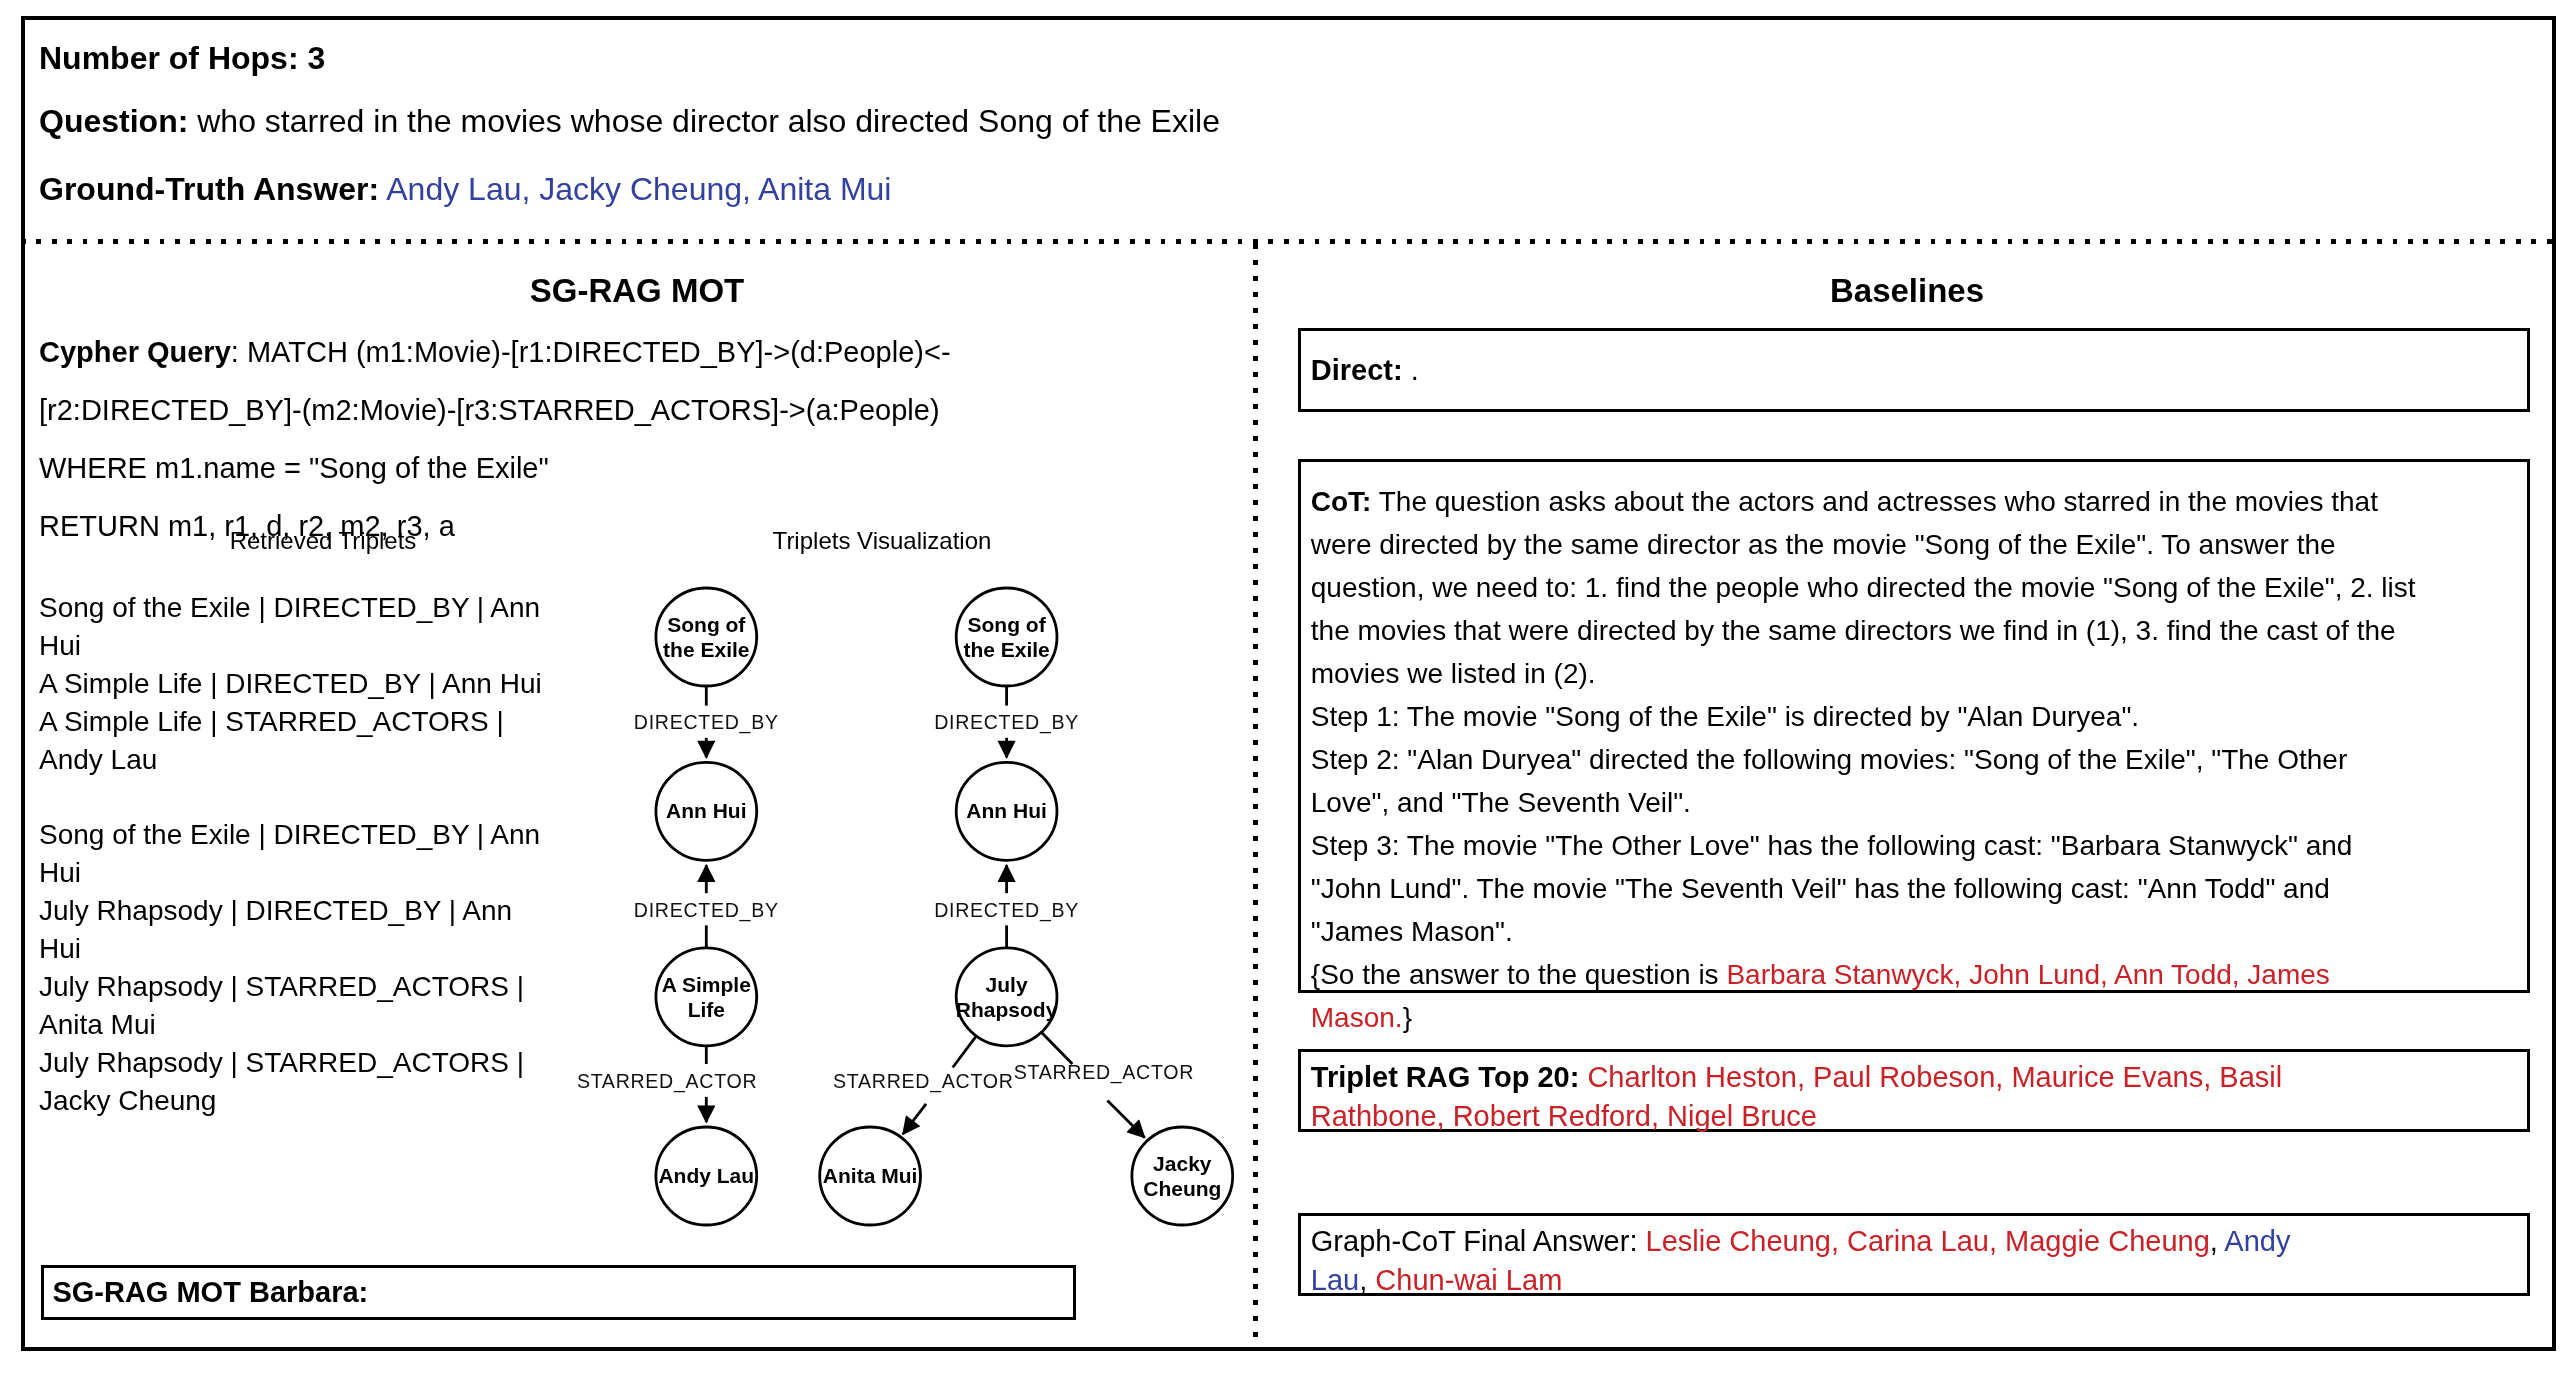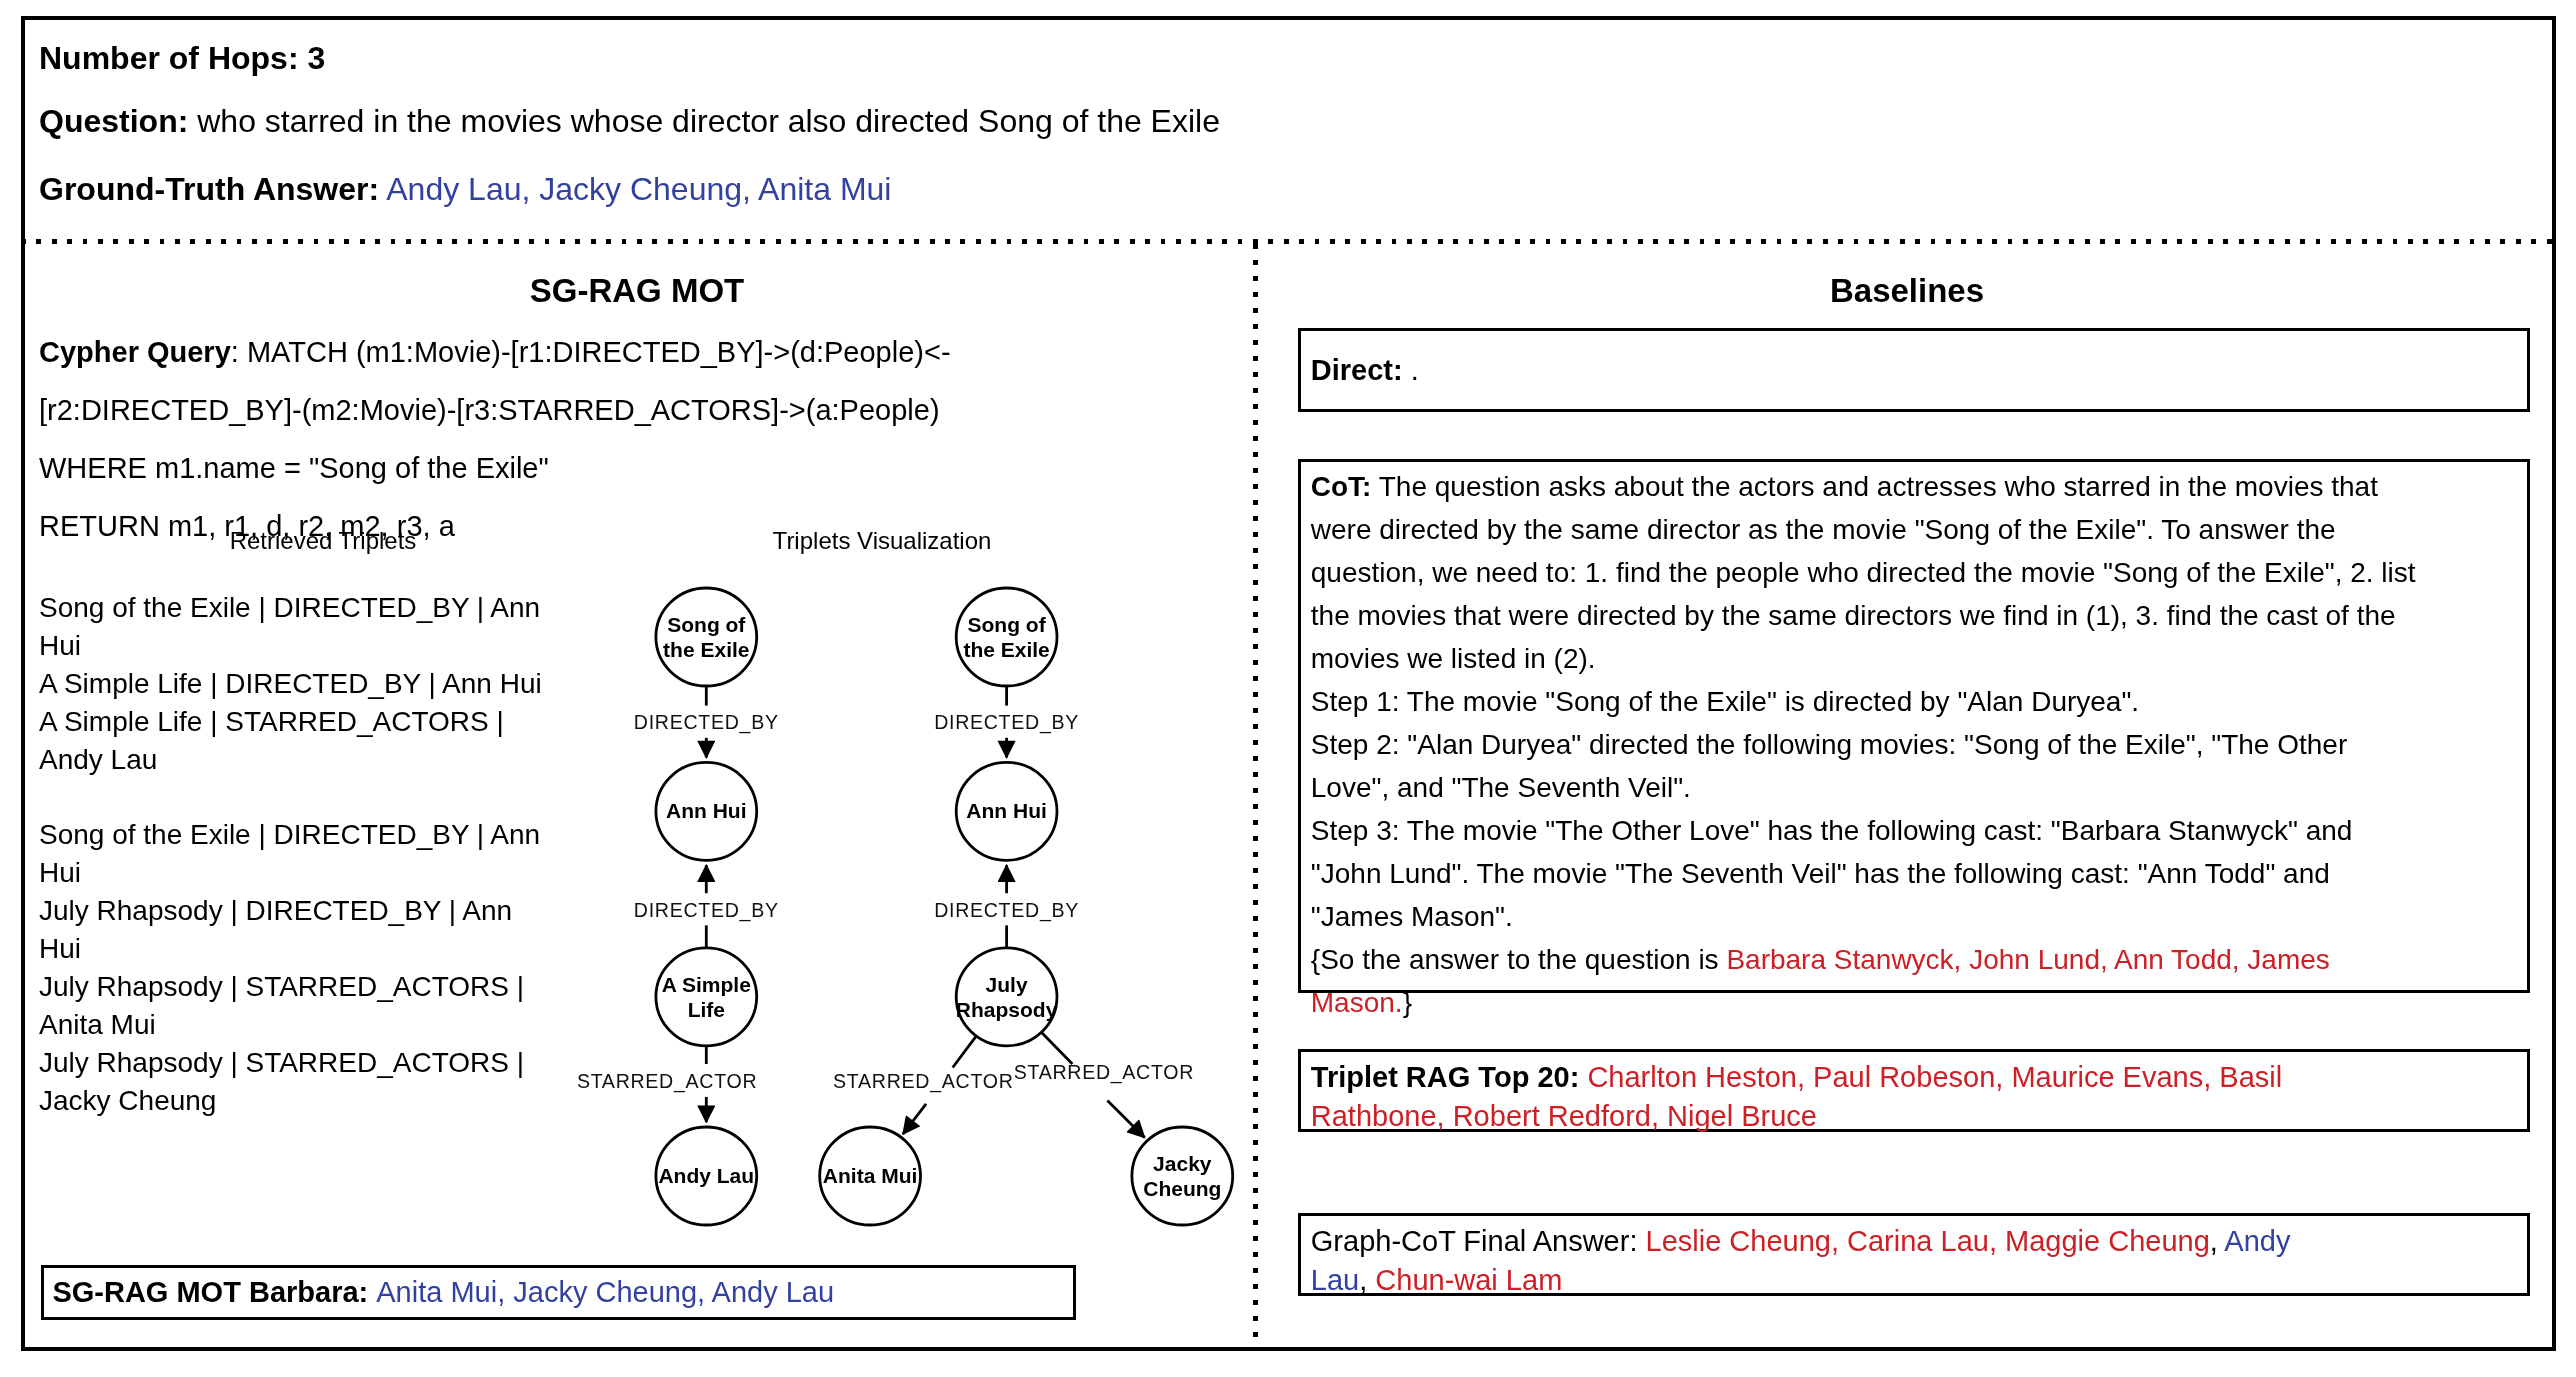--- a/index.html
+++ b/index.html
@@ -36,21 +36,21 @@
     left:41px;top:1265px;width:1035px;height:55px;
     border:3.5px solid #000;box-sizing:border-box;
     display:flex;align-items:center;padding-left:8.4px;
     font-size:29px;white-space:pre-wrap;
   }
   .rbox{
     left:1298px;width:1232px;border:3.5px solid #000;box-sizing:border-box;
     padding:0 9.8px;font-size:29px;white-space:pre-wrap;
   }
   .rbox.direct{top:328px;height:84px;display:flex;align-items:center;}
-  .rbox.cot{top:459px;height:534px;padding-top:3px;font-size:28px;line-height:43px;}
+  .rbox.cot{top:459px;height:534px;padding-top:18px;font-size:28px;line-height:43px;}
   .rbox.trag{top:1049px;height:83px;padding-top:6.3px;line-height:39px;}
   .rbox.gcot{top:1213px;height:83px;padding-top:6.3px;line-height:39px;}
   svg text{font-family:"Liberation Sans","DejaVu Sans",sans-serif;}
   .graph-svg{left:574px;top:581px;}
 </style>
 </head>
 <body>
 
 <div class="abs outer-frame"></div>
 <div class="abs h-dotted"></div>
@@ -126,21 +126,21 @@
     <text x="869" y="879" text-anchor="middle" font-size="30" font-weight="bold" fill="#000">Cheung</text>
     <text x="189" y="212" text-anchor="middle" font-size="28" fill="#111" letter-spacing="1">DIRECTED_BY</text>
     <text x="189" y="480" text-anchor="middle" font-size="28" fill="#111" letter-spacing="1">DIRECTED_BY</text>
     <text x="133" y="724" text-anchor="middle" font-size="28" fill="#111" letter-spacing="1">STARRED_ACTOR</text>
     <text x="618" y="212" text-anchor="middle" font-size="28" fill="#111" letter-spacing="1">DIRECTED_BY</text>
     <text x="618" y="480" text-anchor="middle" font-size="28" fill="#111" letter-spacing="1">DIRECTED_BY</text>
     <text x="499" y="724" text-anchor="middle" font-size="28" fill="#111" letter-spacing="1">STARRED_ACTOR</text>
     <text x="757" y="712" text-anchor="middle" font-size="28" fill="#111" letter-spacing="1">STARRED_ACTOR</text>
   </svg>
 
-<div class="abs answer-box"><span style="font-weight: bold;">SG-RAG MOT Barbara:</span><span style="color: rgb(50, 64, 160);"> Anita Mui, Jacky Cheung, Andy Lau</span></div>
+<div class="abs answer-box"><span style="font-weight: bold;">SG-RAG MOT Barbara:</span></div>
 
 <div class="abs col-title" style="left:1258px;top:272px;width:1298px">Baselines</div>
 <div class="abs rbox direct"><span style="font-weight: bold;">Direct:</span><span> </span><span>.</span></div>
 <div class="abs rbox cot"><span style="font-weight: bold;">CoT:</span><span> The question asks about the actors and actresses who starred in the movies that
 were directed by the same director as the movie "Song of the Exile". To answer the
 question, we need to: 1. find the people who directed the movie "Song of the Exile", 2. list
 the movies that were directed by the same directors we find in (1), 3. find the cast of the
 movies we listed in (2).
 Step 1: The movie "Song of the Exile" is directed by "Alan Duryea".
 Step 2: "Alan Duryea" directed the following movies: "Song of the Exile", "The Other

